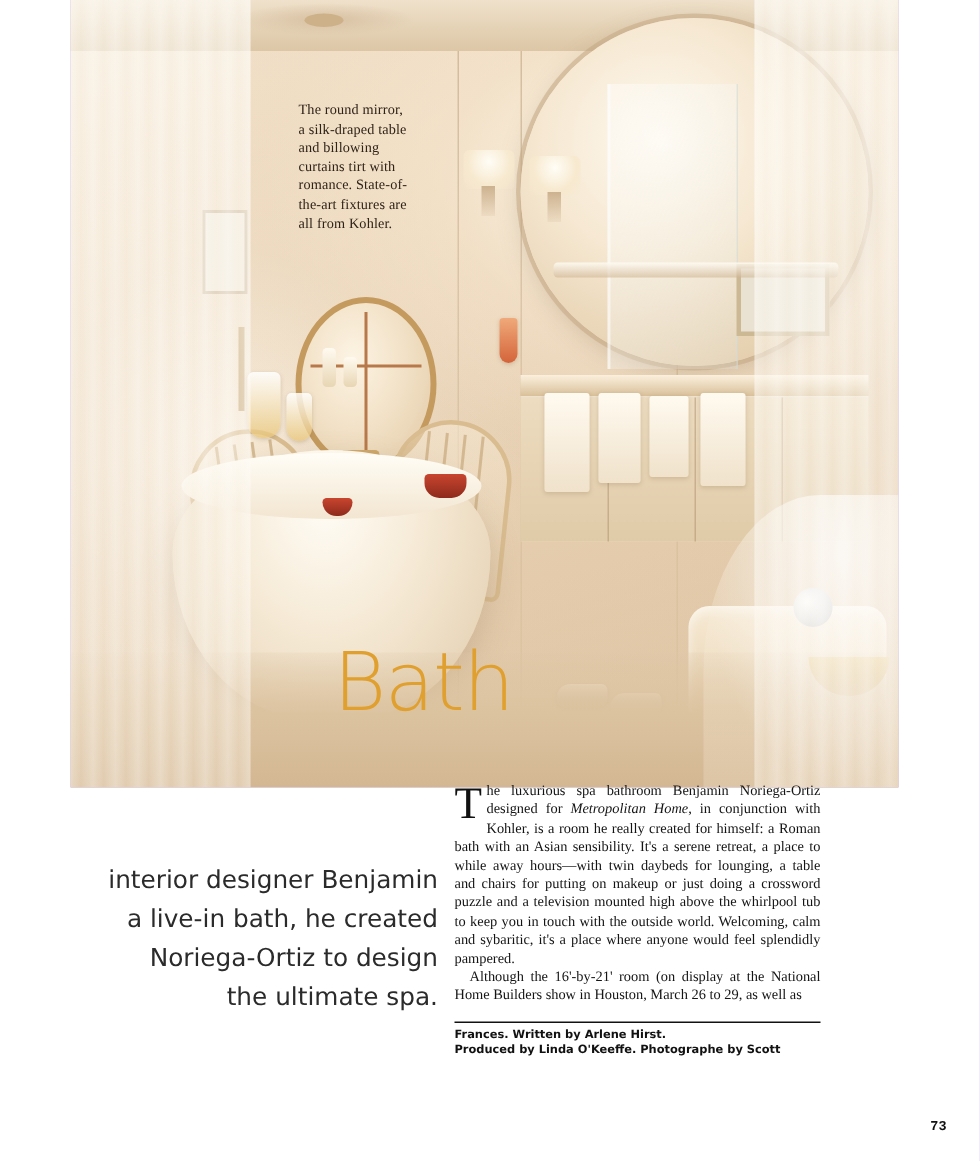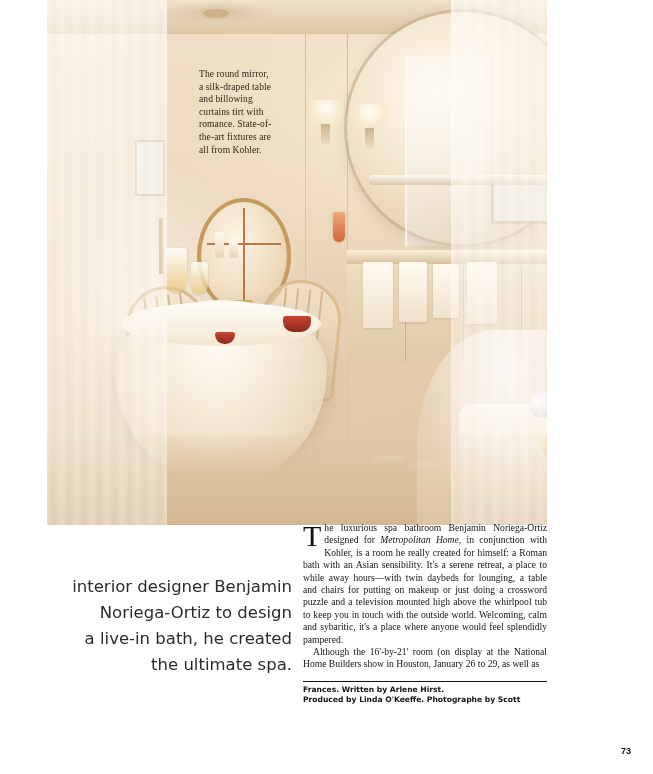--- a/index.html
+++ b/index.html
@@ -14,21 +14,21 @@
     overflow: hidden;
     font-family: "Liberation Serif", serif;
     color: #1a1a1a;
   }
 
   
   .photo {
     position: absolute;
     left: 47px;
     top: 0;
-    width: 500px;
+    width: 552px;
     height: 525px;
     overflow: hidden;
     background: #c4b5fd;
   }
   
   .photo-base {
     position: absolute;
     inset: 0;
     background:
       radial-gradient(ellipse 260px 180px at 390px 120px, rgba(255,248,235,0.95) 0%, rgba(246,230,206,0.5) 55%, rgba(228,205,176,0.1) 100%),
@@ -338,21 +338,21 @@
     color: #111;
     border-top: 1.6px solid #111;
     padding-top: 3px;
   }
 
   
   .folio {
     position: absolute;
     right: 22px;
     bottom: 18px;
-    font-family: Liberation Sans, sans-serif;
+    font-family: Liberation Mono, monospace;
     font-weight: bold;
     font-size: 9px;
     color: #111;
   }
 </style>
 </head>
 <body>
 
 <div class="photo">
   <div class="photo-base"></div>
@@ -425,32 +425,33 @@
 
   <div class="floor"></div>
   <div class="curtain curtain-left"></div>
   <div class="curtain curtain-right"></div>
   <div class="curtain-drape"></div>
 
   <div class="photo-caption">The round mirror, a silk-draped table and billowing curtains tirt with romance. State-of-the-art fixtures are all from Kohler.</div>
 </div>
 
 <div class="headline">
+  <span class="l3">Bath</span>
 </div>
 
 <div class="deck">
   <div>interior designer Benjamin</div>
+  <div>a live-in bath, he created</div>
   <div>Noriega-Ortiz to design</div>
-  <div>a live-in bath, he created</div>
   <div>the ultimate spa.</div>
 </div>
 
 <div class="bodycol">
   <p><span class="dropcap">T</span><span>he luxurious spa bathroom Benjamin Noriega-Ortiz designed for </span><i>Metropolitan Home</i><span>, in conjunction with Kohler, is a room he really created for himself: a Roman bath with an Asian sensibility. It's a serene retreat, a place to while away hours—with twin daybeds for lounging, a table and chairs for putting on makeup or just doing a crossword puzzle and a television mounted high above the whirlpool tub to keep you in touch with the outside world. Welcoming, calm and sybaritic, it's a place where anyone would feel splendidly pampered.</span></p>
-  <p>Although the 16'-by-21' room (on display at the National Home Builders show in Houston, January 26 to 29, as well as</p>
+  <p>Although the 16'-by-21' room (on display at the National Home Builders show in Houston, March 26 to 29, as well as</p>
 </div>
 
 <div class="credit">
   <div>Frances. Written by Arlene Hirst.</div>
   <div>Produced by Linda O'Keeffe. Photographe by Scott</div>
 </div>
 
 <div class="folio">73</div>
 
 </body></html>

